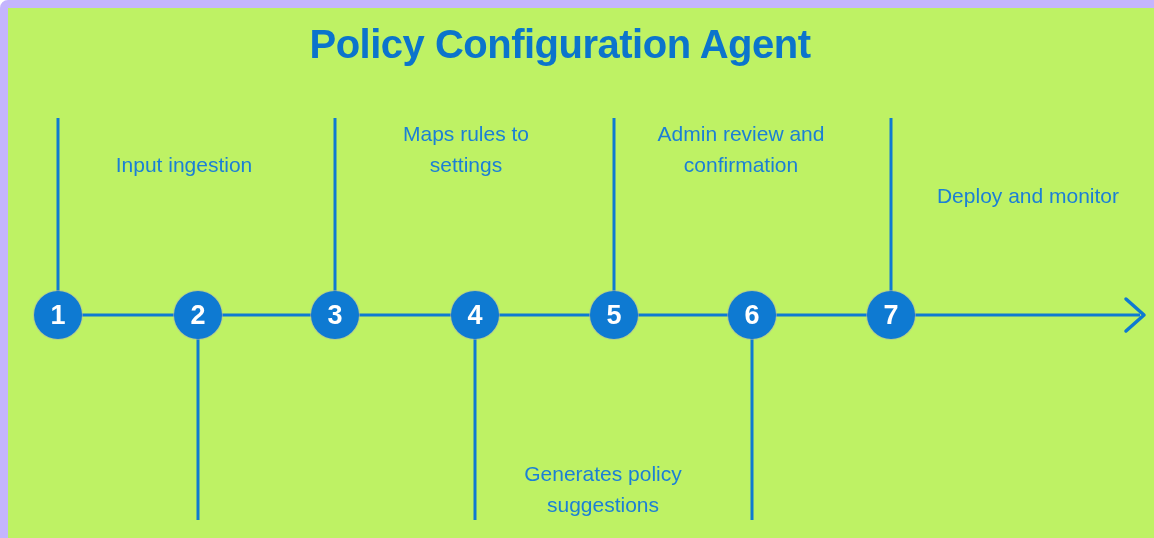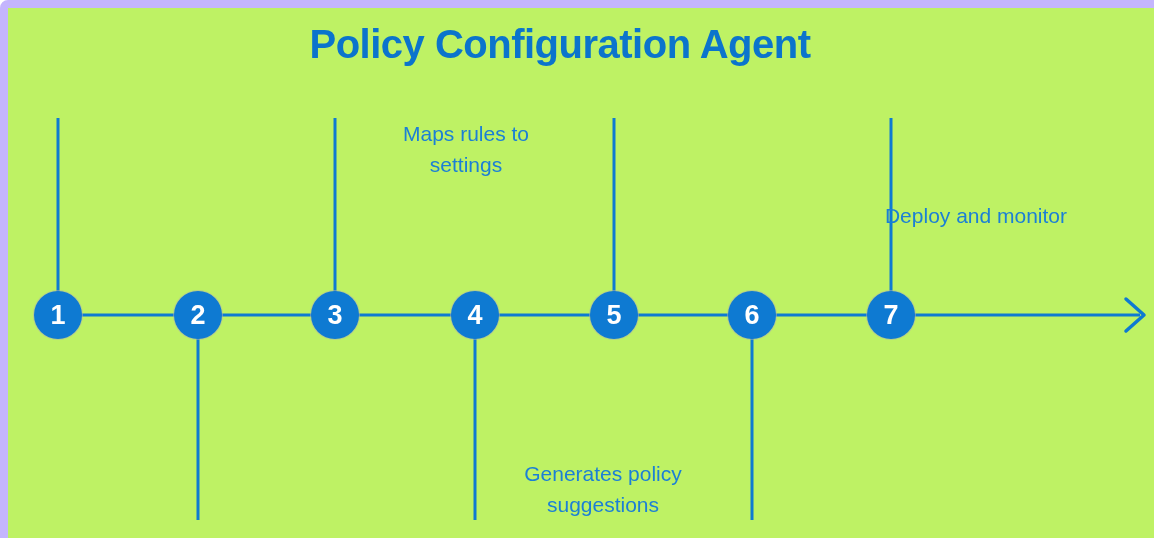--- a/index.html
+++ b/index.html
@@ -69,21 +69,21 @@
     font-size: 21px;
     line-height: 31px;
     text-align: center;
   }
   .l1 { left: 66px;  top: 141px; width: 220px; }
   .l2 { left: 203px; top: 402px; width: 130px; line-height: 32px; }
   .l3 { left: 373px; top: 110px; width: 170px; }
   .l4 { left: 495px; top: 450px; width: 200px; }
   .l5 { left: 628px; top: 110px; width: 210px; }
   .l6 { left: 772px; top: 469px; width: 200px; }
-  .l7 { left: 848px; top: 172px; width: 240px; margin-top: 20px; }
+  .l7 { left: 900px; top: 172px; width: 240px; }
 </style>
 </head>
 <body>
 
 <div class="frame">
 
   <h1 class="title">Policy Configuration Agent</h1>
 
   <svg class="axis-svg" viewBox="0 0 1154 538" xmlns="http://www.w3.org/2000/svg">
 
@@ -116,17 +116,19 @@
   <div class="circle c5">
     <span>5</span>
   </div>
   <div class="circle c6">
     <span>6</span>
   </div>
   <div class="circle c7">
     <span>7</span>
   </div>
 
+  <div class="step-label l1">Input ingestion</div>
   <div class="step-label l4">Generates policy suggestions</div>
   <div class="step-label l3">Maps rules to settings</div>
+  <div class="step-label l5">Admin review and confirmation</div>
   <div class="step-label l7">Deploy and monitor</div>
 
 </div>
 
 </body></html>

